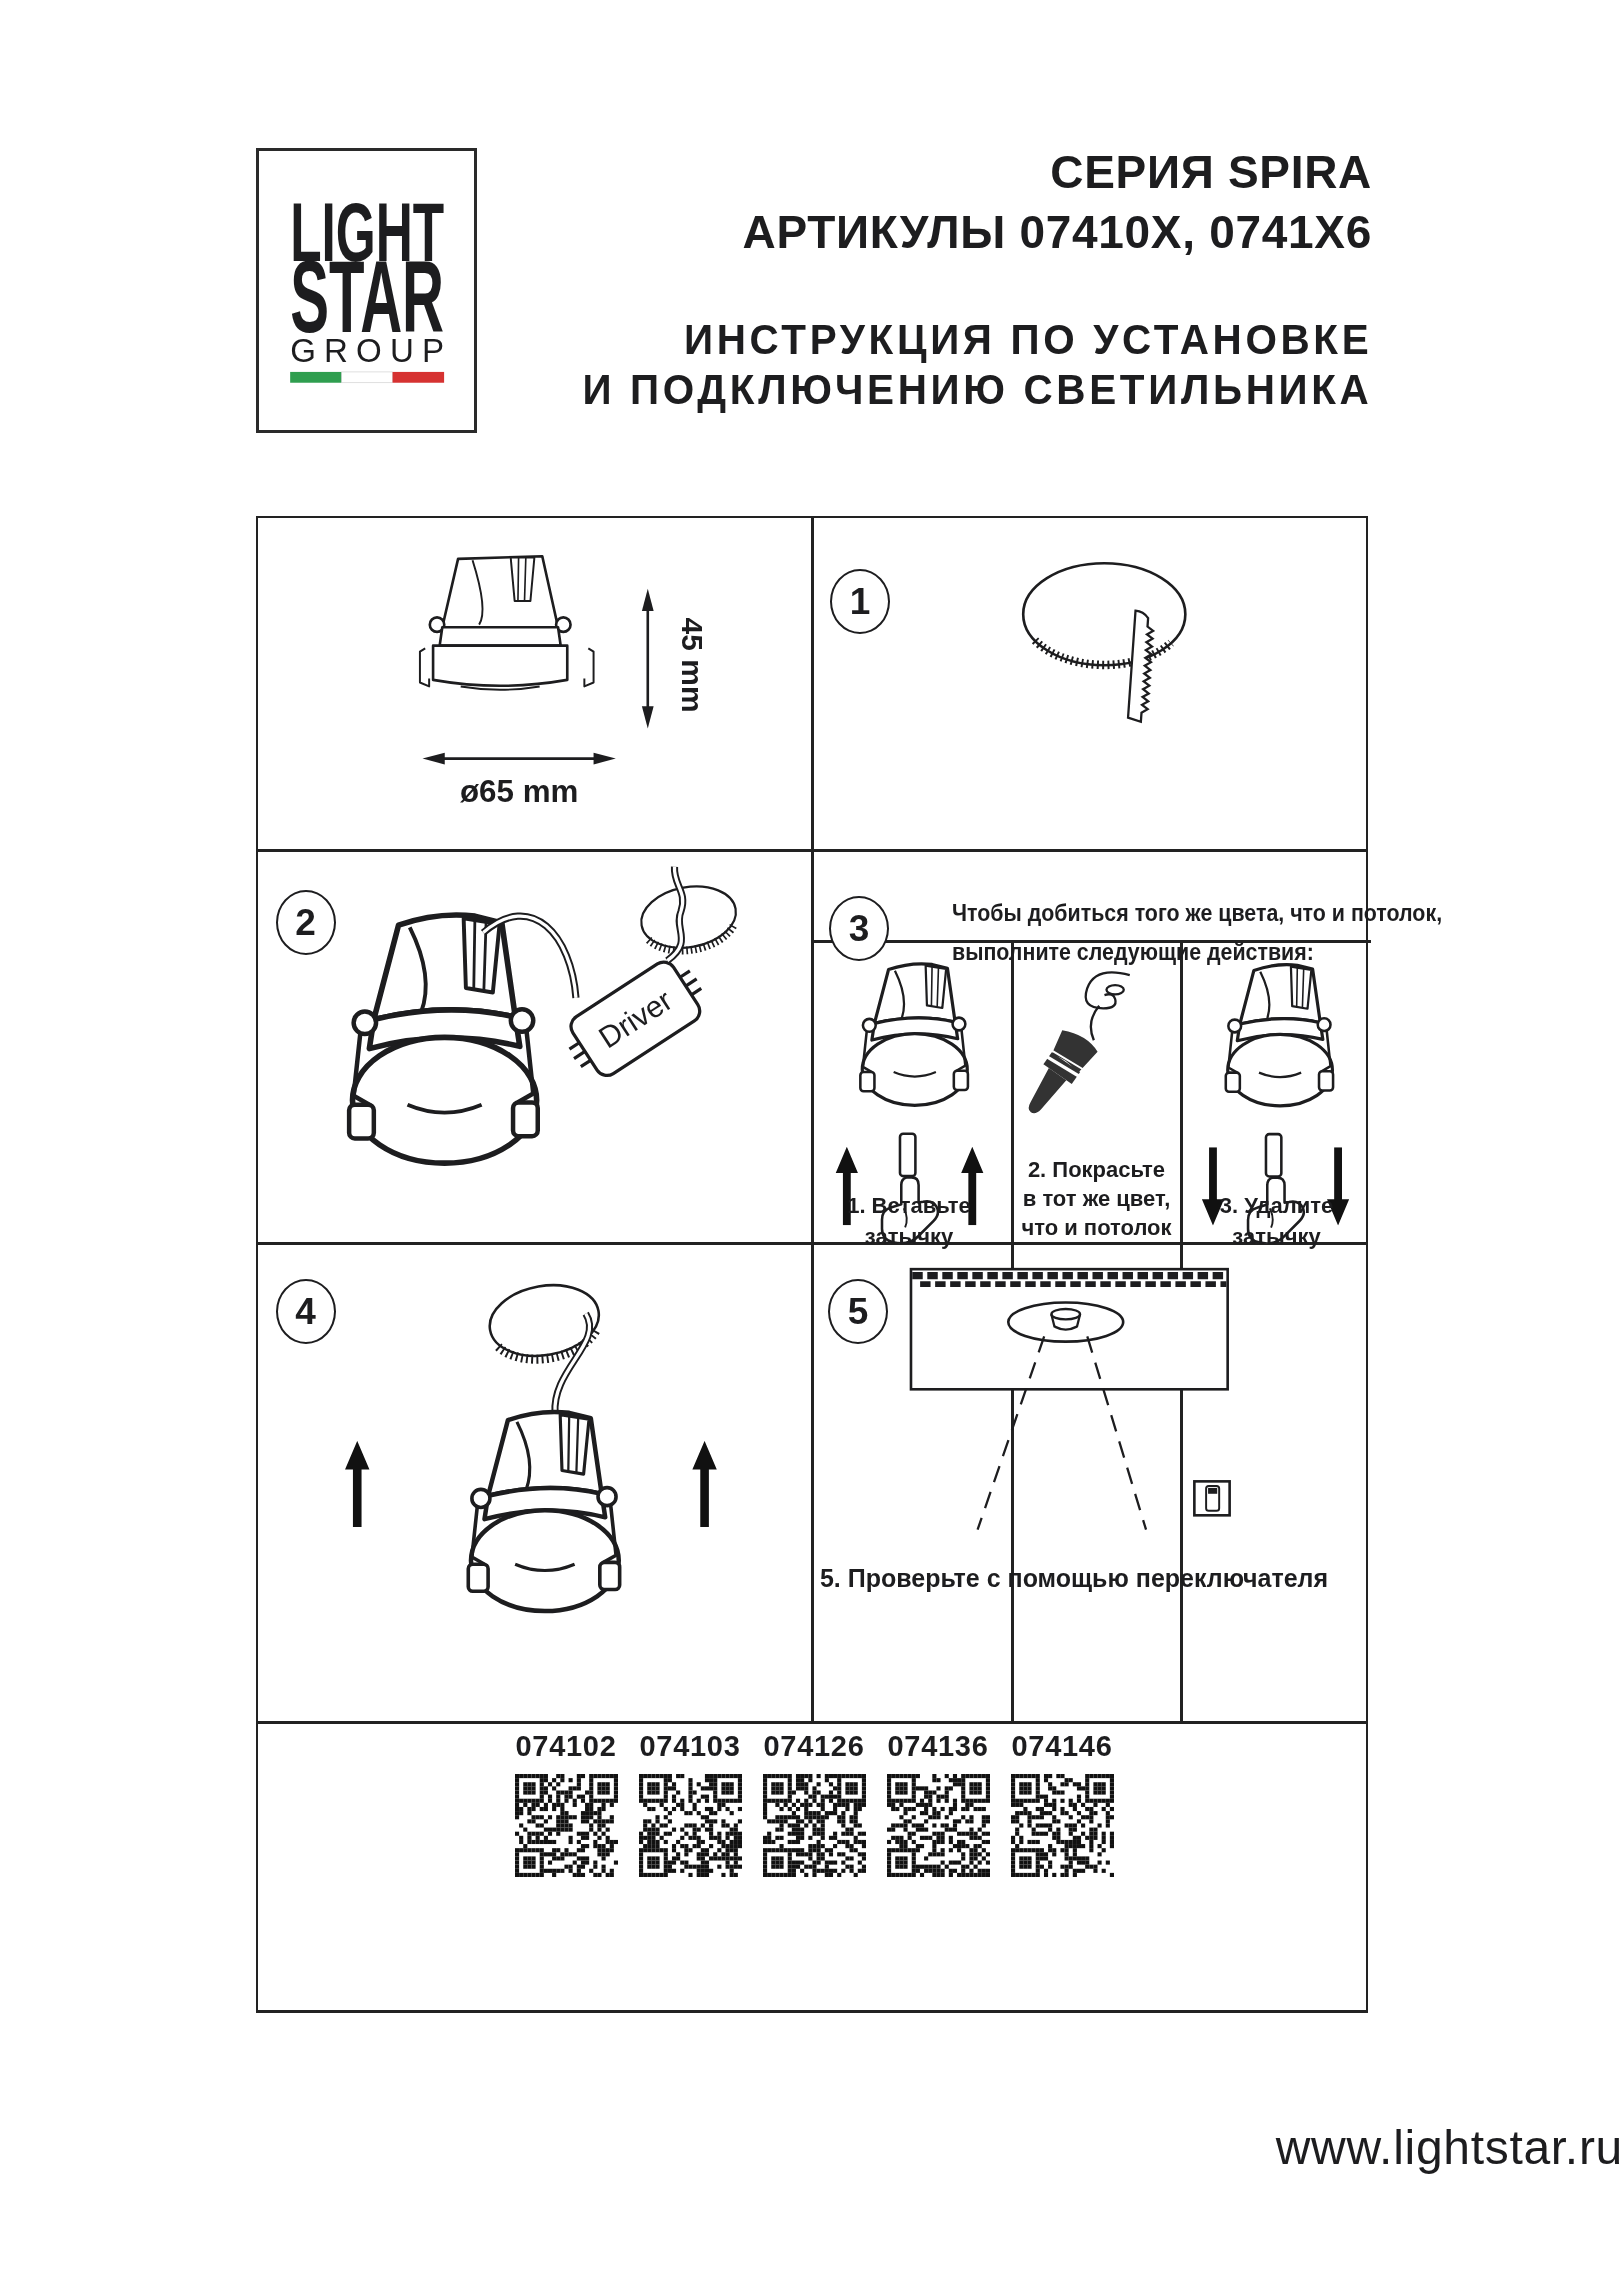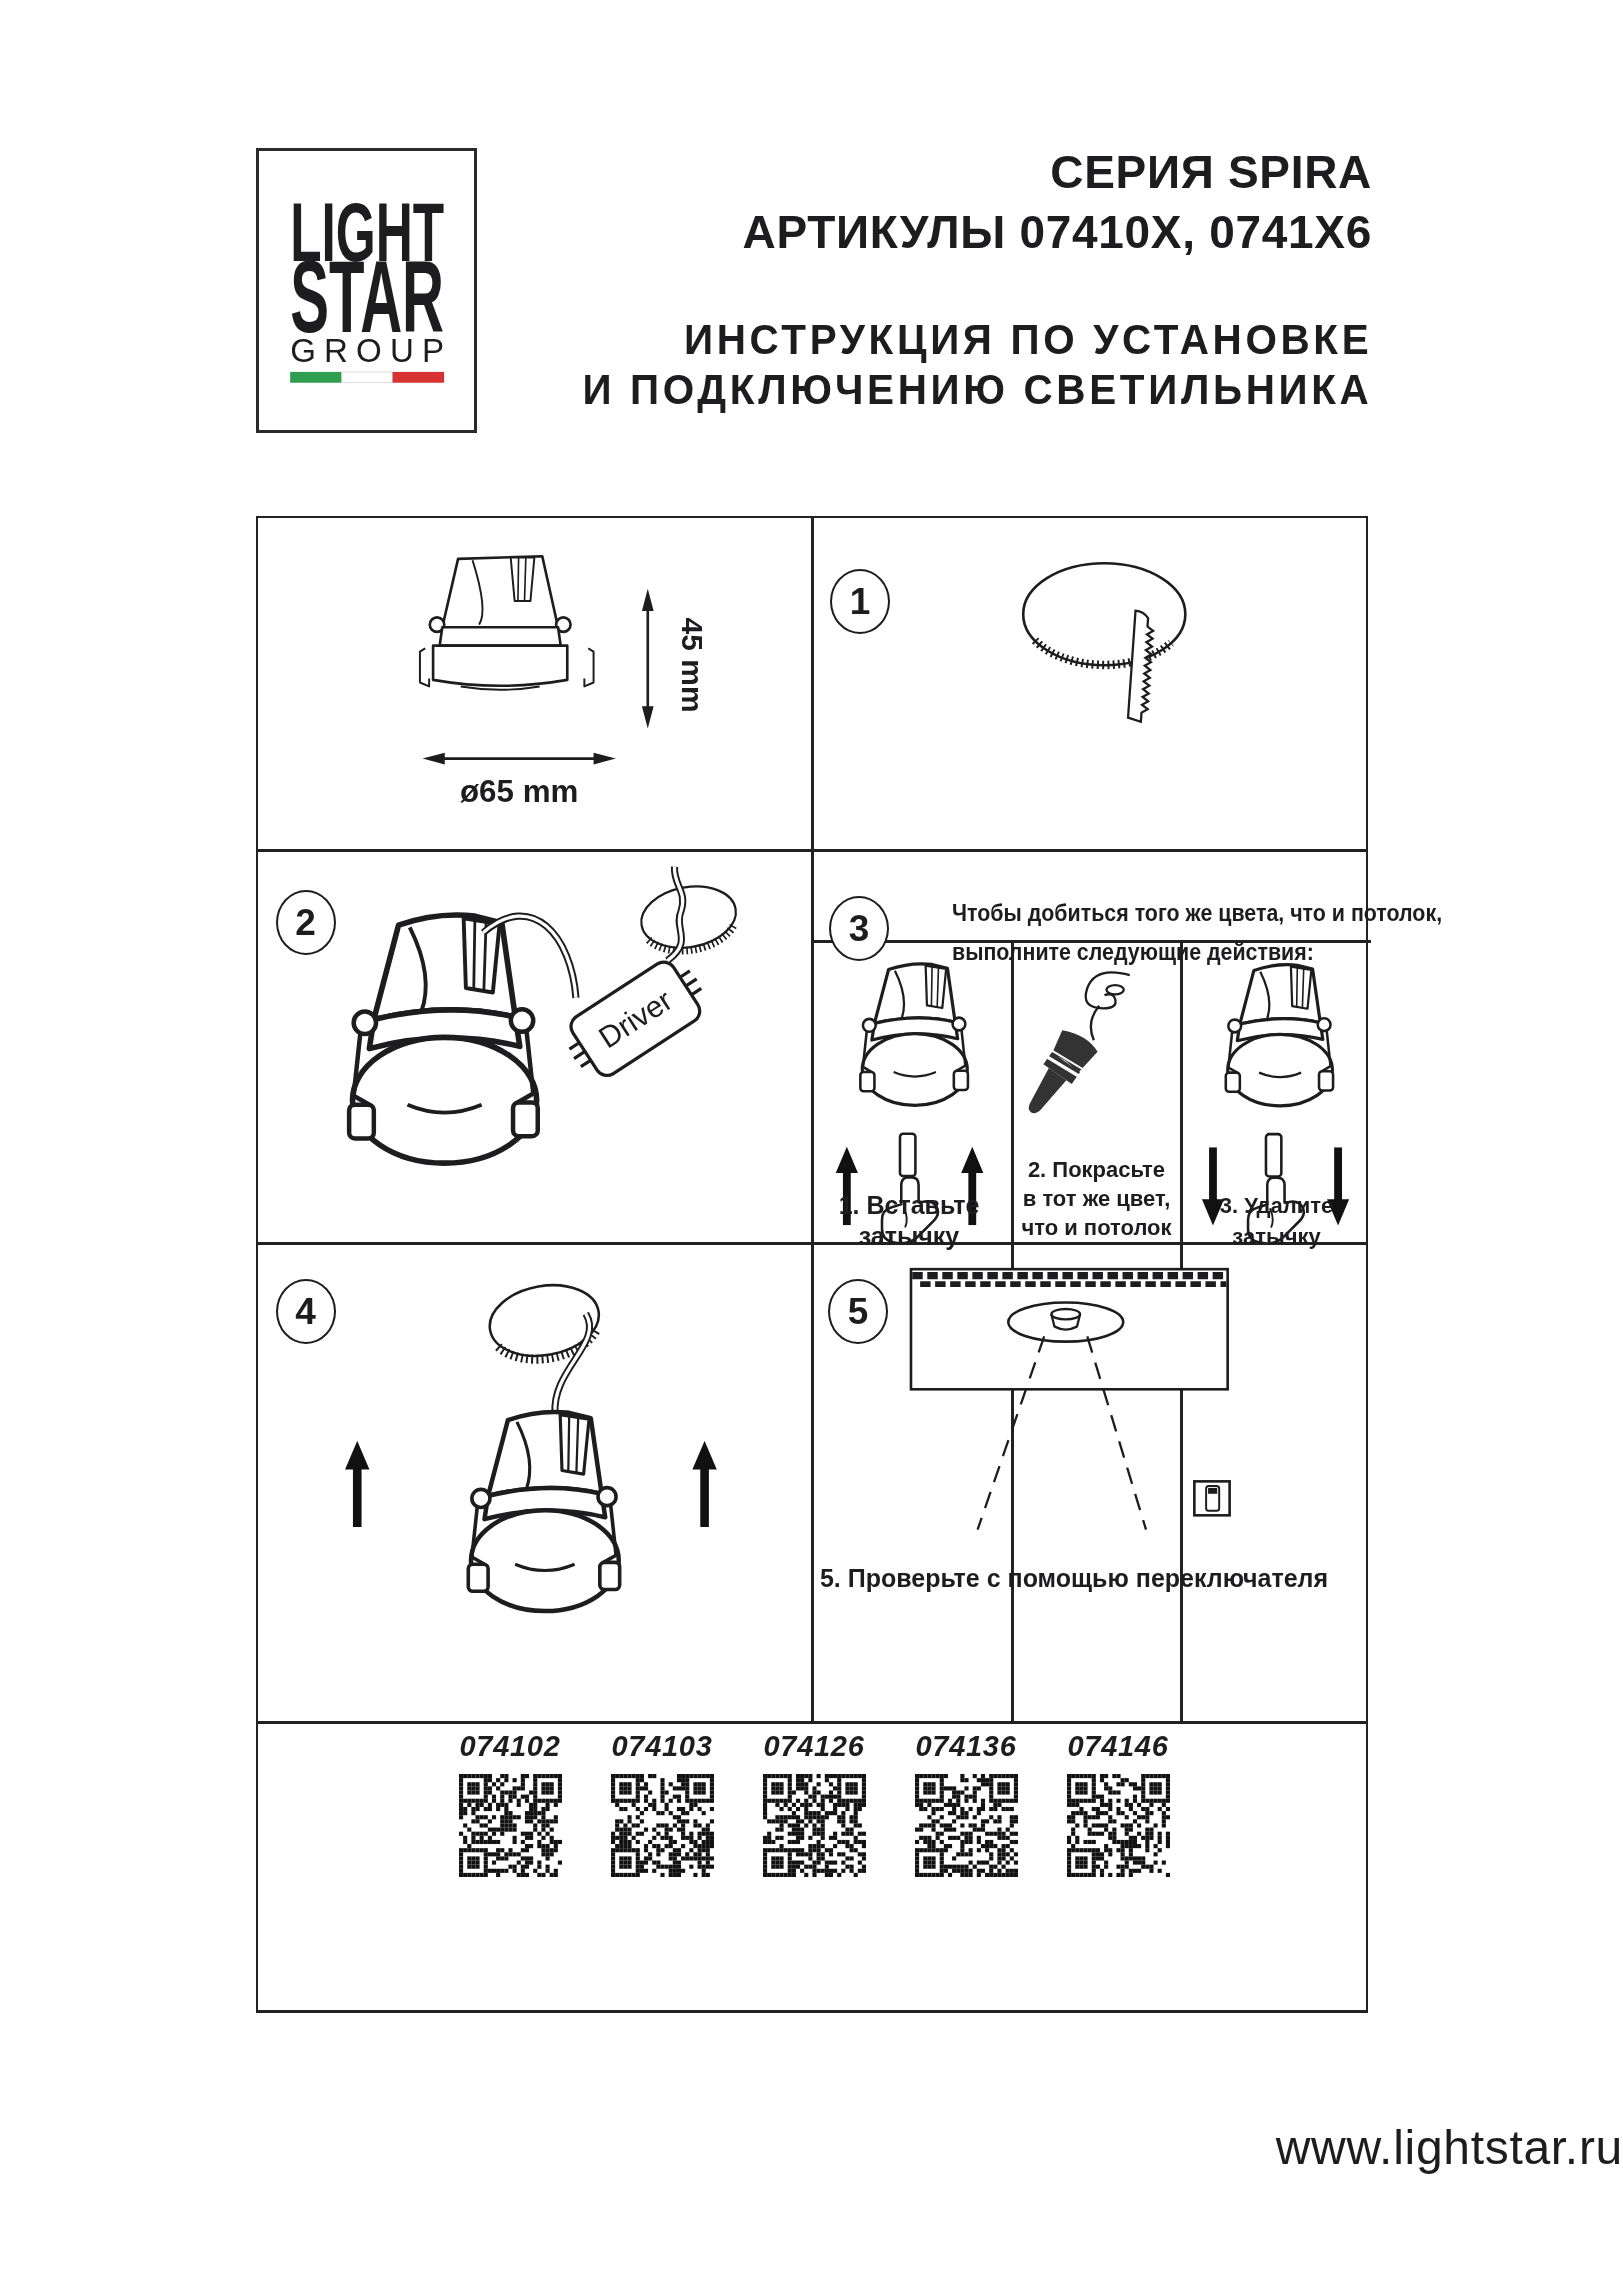--- a/index.html
+++ b/index.html
@@ -38,21 +38,21 @@
     border:2.6px solid #1d1d1f; border-radius:50%;
     display:flex; align-items:center; justify-content:center;
     font-size:37px; font-weight:600; background:#fff;
   }
   .caption { position:absolute; text-align:center; font-weight:600; white-space:pre-line; }
   .intro { position:absolute; font-size:23px; font-weight:600; line-height:39px; white-space:pre;
            transform:scaleX(.93); transform-origin:0 0; }
 
   
   .articles { position:absolute; left:0; top:1212px; width:1112px;
-              display:flex; justify-content:center; gap:47px;font-style:italic; }
+              display:flex; justify-content:center; gap:19px; }
   .article { width:105px; text-align:center; }
   .article .code { font-size:29px; font-weight:bold; letter-spacing:0.7px; }
   .article .qr { margin:10.5px auto 0; width:103px; height:103px; }
   .article .qr svg { width:100%; height:100%; display:block; fill:#111; }
   .notes { position:absolute; left:46px; top:1398px; font-size:28px; line-height:33px; color:#222; }
 
   
   .footer { position:absolute; left:0; top:2120px; width:100%;
             text-align:right; font-size:48px; font-weight:normal; letter-spacing:0.7px; }
 
@@ -206,21 +206,21 @@
     </div>
     <div class="intro" style="left:694px;top:376px">Чтобы добиться того же цвета, что и потолок,
 выполните следующие действия:</div>
 
     <svg class="scene" style="left:556px;top:425px" width="197" height="686" viewBox="0 0 301 1050">
       <use href="#fix34" x="55" y="25" width="196" height="245"></use>
       <use href="#plughand" x="92" y="288" width="118" height="172"></use>
       <use href="#arrowup" x="32" y="312" width="36" height="120"></use>
       <use href="#arrowup" x="224" y="312" width="36" height="120"></use>
     </svg>
-    <div class="caption" style="left:556px;top:672px;width:190px;font-size:25px;line-height:31px">1. Вставьте затычку</div>
+    <div class="caption" style="left:556px;top:672px;width:190px;font-size:22px;line-height:31px">1. Вставьте затычку</div>
 
     <svg class="scene" style="left:755px;top:425px" width="167" height="686" viewBox="0 0 256 1050">
       <g transform="translate(26,30) scale(1.02)">
         <path d="M150,18 q-52,-14 -64,20 q-10,30 24,30 q22,0 18,-14 q-3,-10 -16,-6" fill="none" stroke="#1d1d1f" stroke-width="3.5"></path>
         <ellipse cx="128" cy="40" rx="13" ry="7" fill="none" stroke="#1d1d1f" stroke-width="3.5"></ellipse>
         <path d="M104,64 q-20,24 -8,52" fill="none" stroke="#1d1d1f" stroke-width="3.5"></path>
         <g transform="translate(52,96) rotate(35)" fill="#333">
           <path d="M0,6 Q34,-10 62,2 L56,46 Q28,36 8,46 Z"></path>
           <rect x="6" y="42" width="52" height="22"></rect>
           <path d="M16,64 l32,0 -6,58 q-2,12 -10,12 q-8,0 -9,-12 z"></path>

